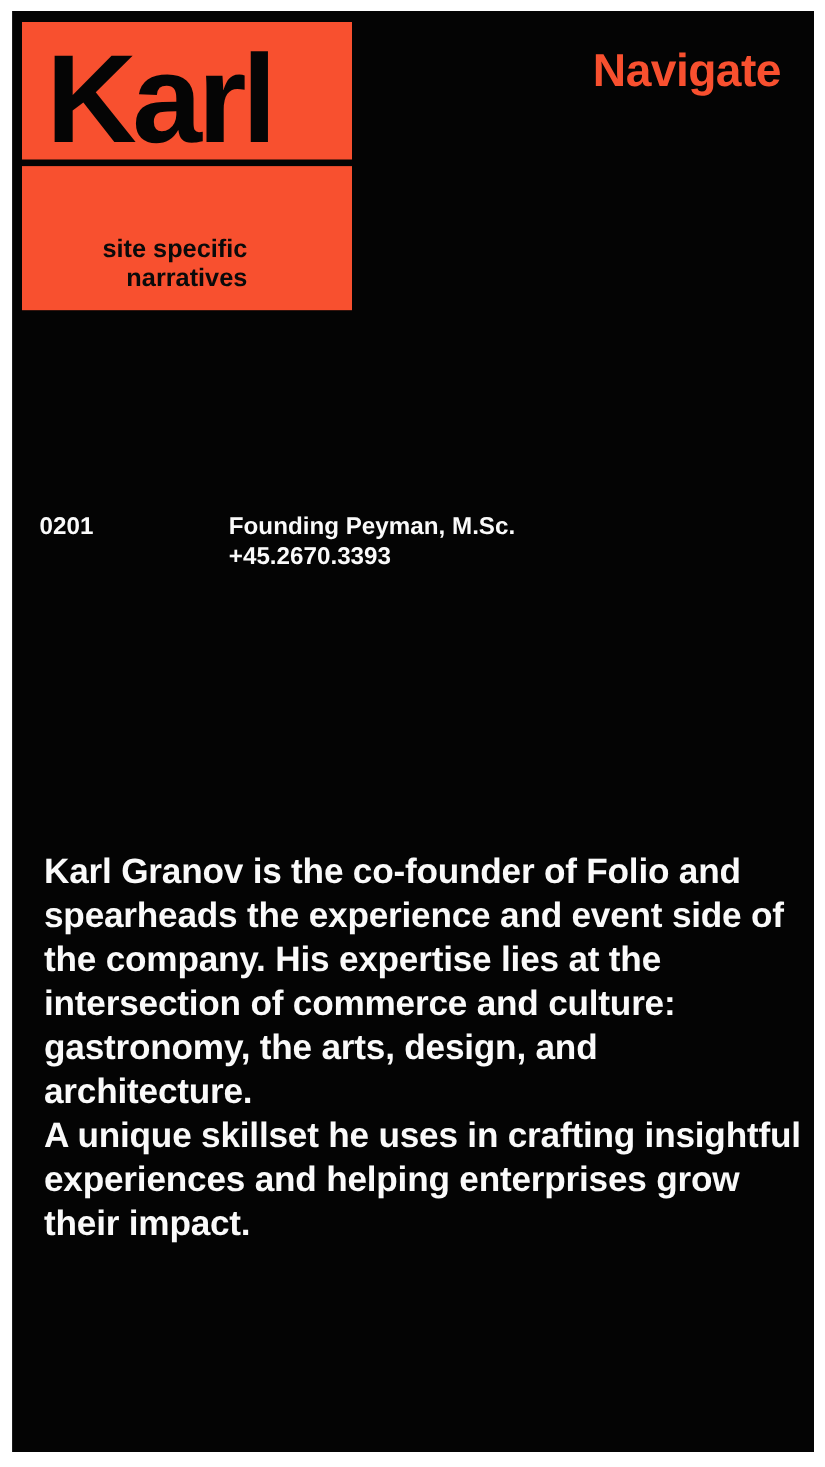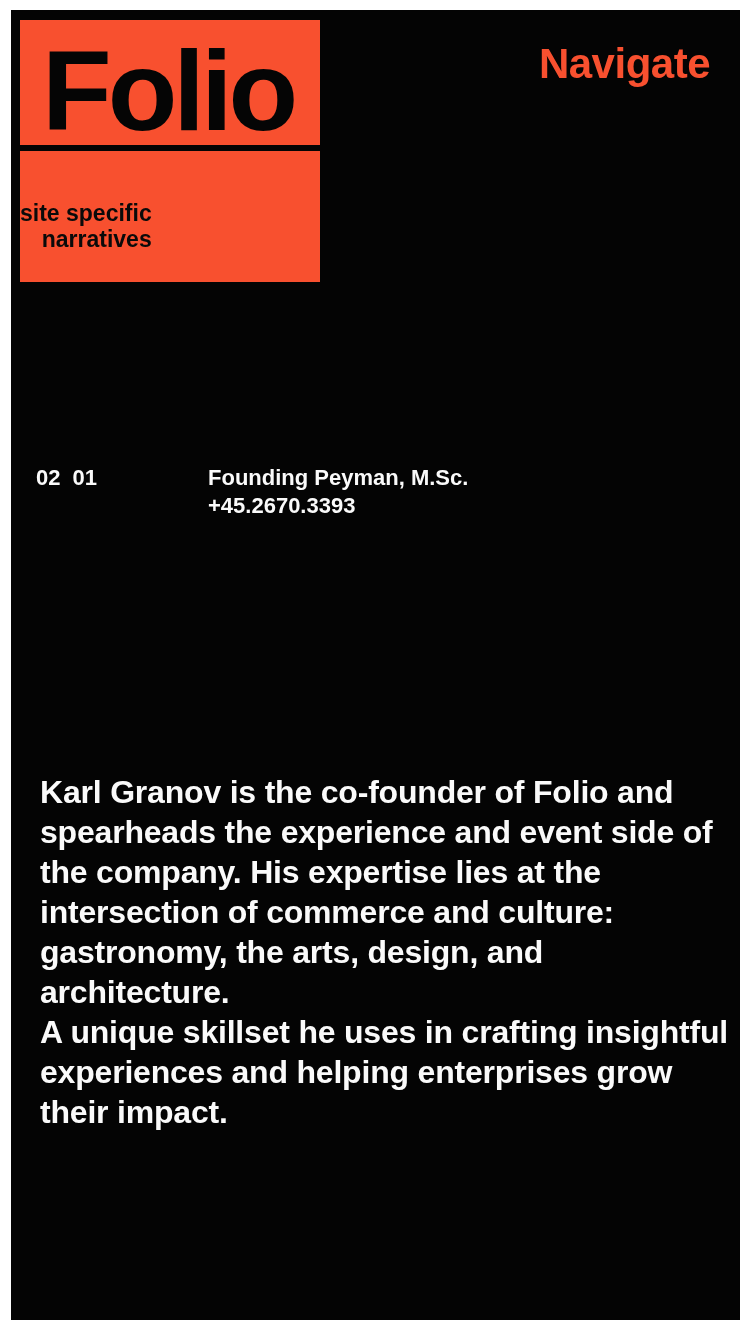--- a/index.html
+++ b/index.html
@@ -51,23 +51,23 @@
     color: #050505;
     white-space: nowrap;
   }
   .logo-divider {
     height: 6px;
     background: #040404;
   }
   .logo-bottom {
     height: 131px;
     display: flex;
-    justify-content: flex-start;
+    justify-content: center;
     align-items: flex-end;
-    padding: 0 22px 30px 0;
+    padding: 0 22px 17px 0;
     box-sizing: border-box;
   }
   .tagline {
     font-size: 23px;
     font-weight: 600;
     line-height: 26px;
     color: #0a0a0a;
     text-align: right;
     white-space: pre-line;
   }
@@ -93,21 +93,20 @@
   .profile-meta {
     position: absolute;
     left: 25px;
     top: 454px;
     display: flex;
     align-items: flex-start;
   }
   .index {
     width: 172px;
     display: flex;
-    gap: 12px;
     font-size: 22px;
     font-weight: bold;
     line-height: 28px;
     color: #fafafa;
   }
   .contact {
     font-size: 22px;
     font-weight: bold;
     line-height: 28px;
     color: #fafafa;
@@ -130,21 +129,21 @@
     white-space: pre-line;
   }
 </style>
 </head>
 <body>
 
 <div class="canvas">
 
   <div class="logo-block">
     <div class="logo-top">
-      <span class="wordmark">Folio</span>
+      <span class="wordmark">Karl</span>
     </div>
     <div class="logo-divider"></div>
     <div class="logo-bottom">
       <span class="tagline">site specific
 narratives</span>
     </div>
   </div>
 
   <button class="navigate">Navigate</button>
 

